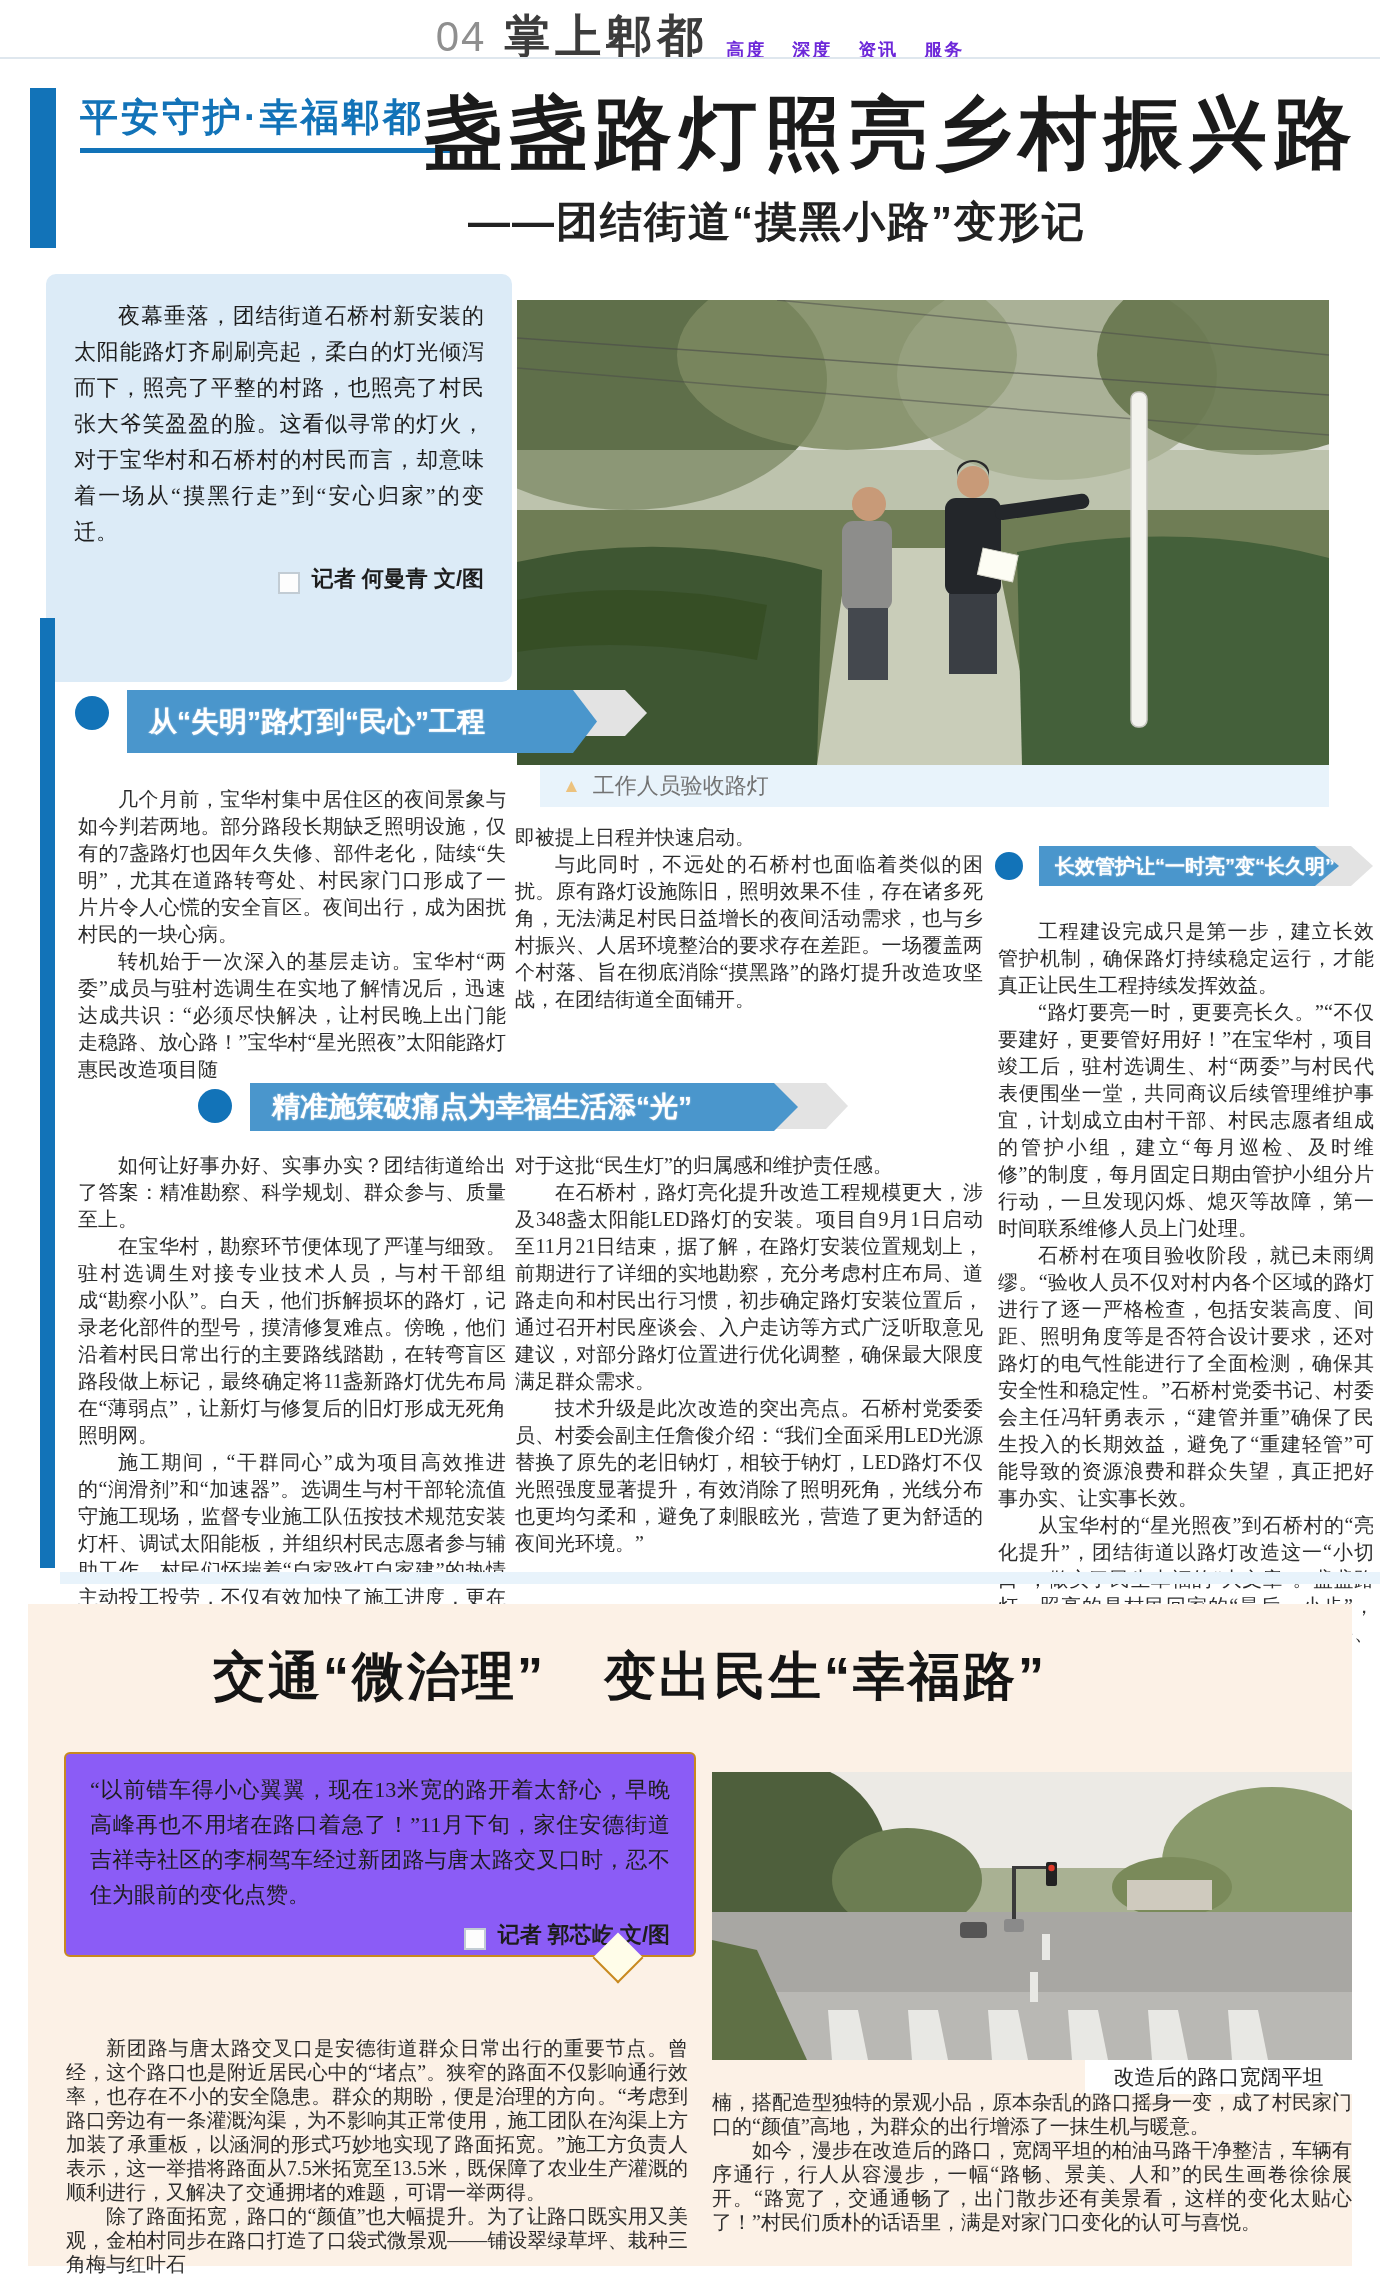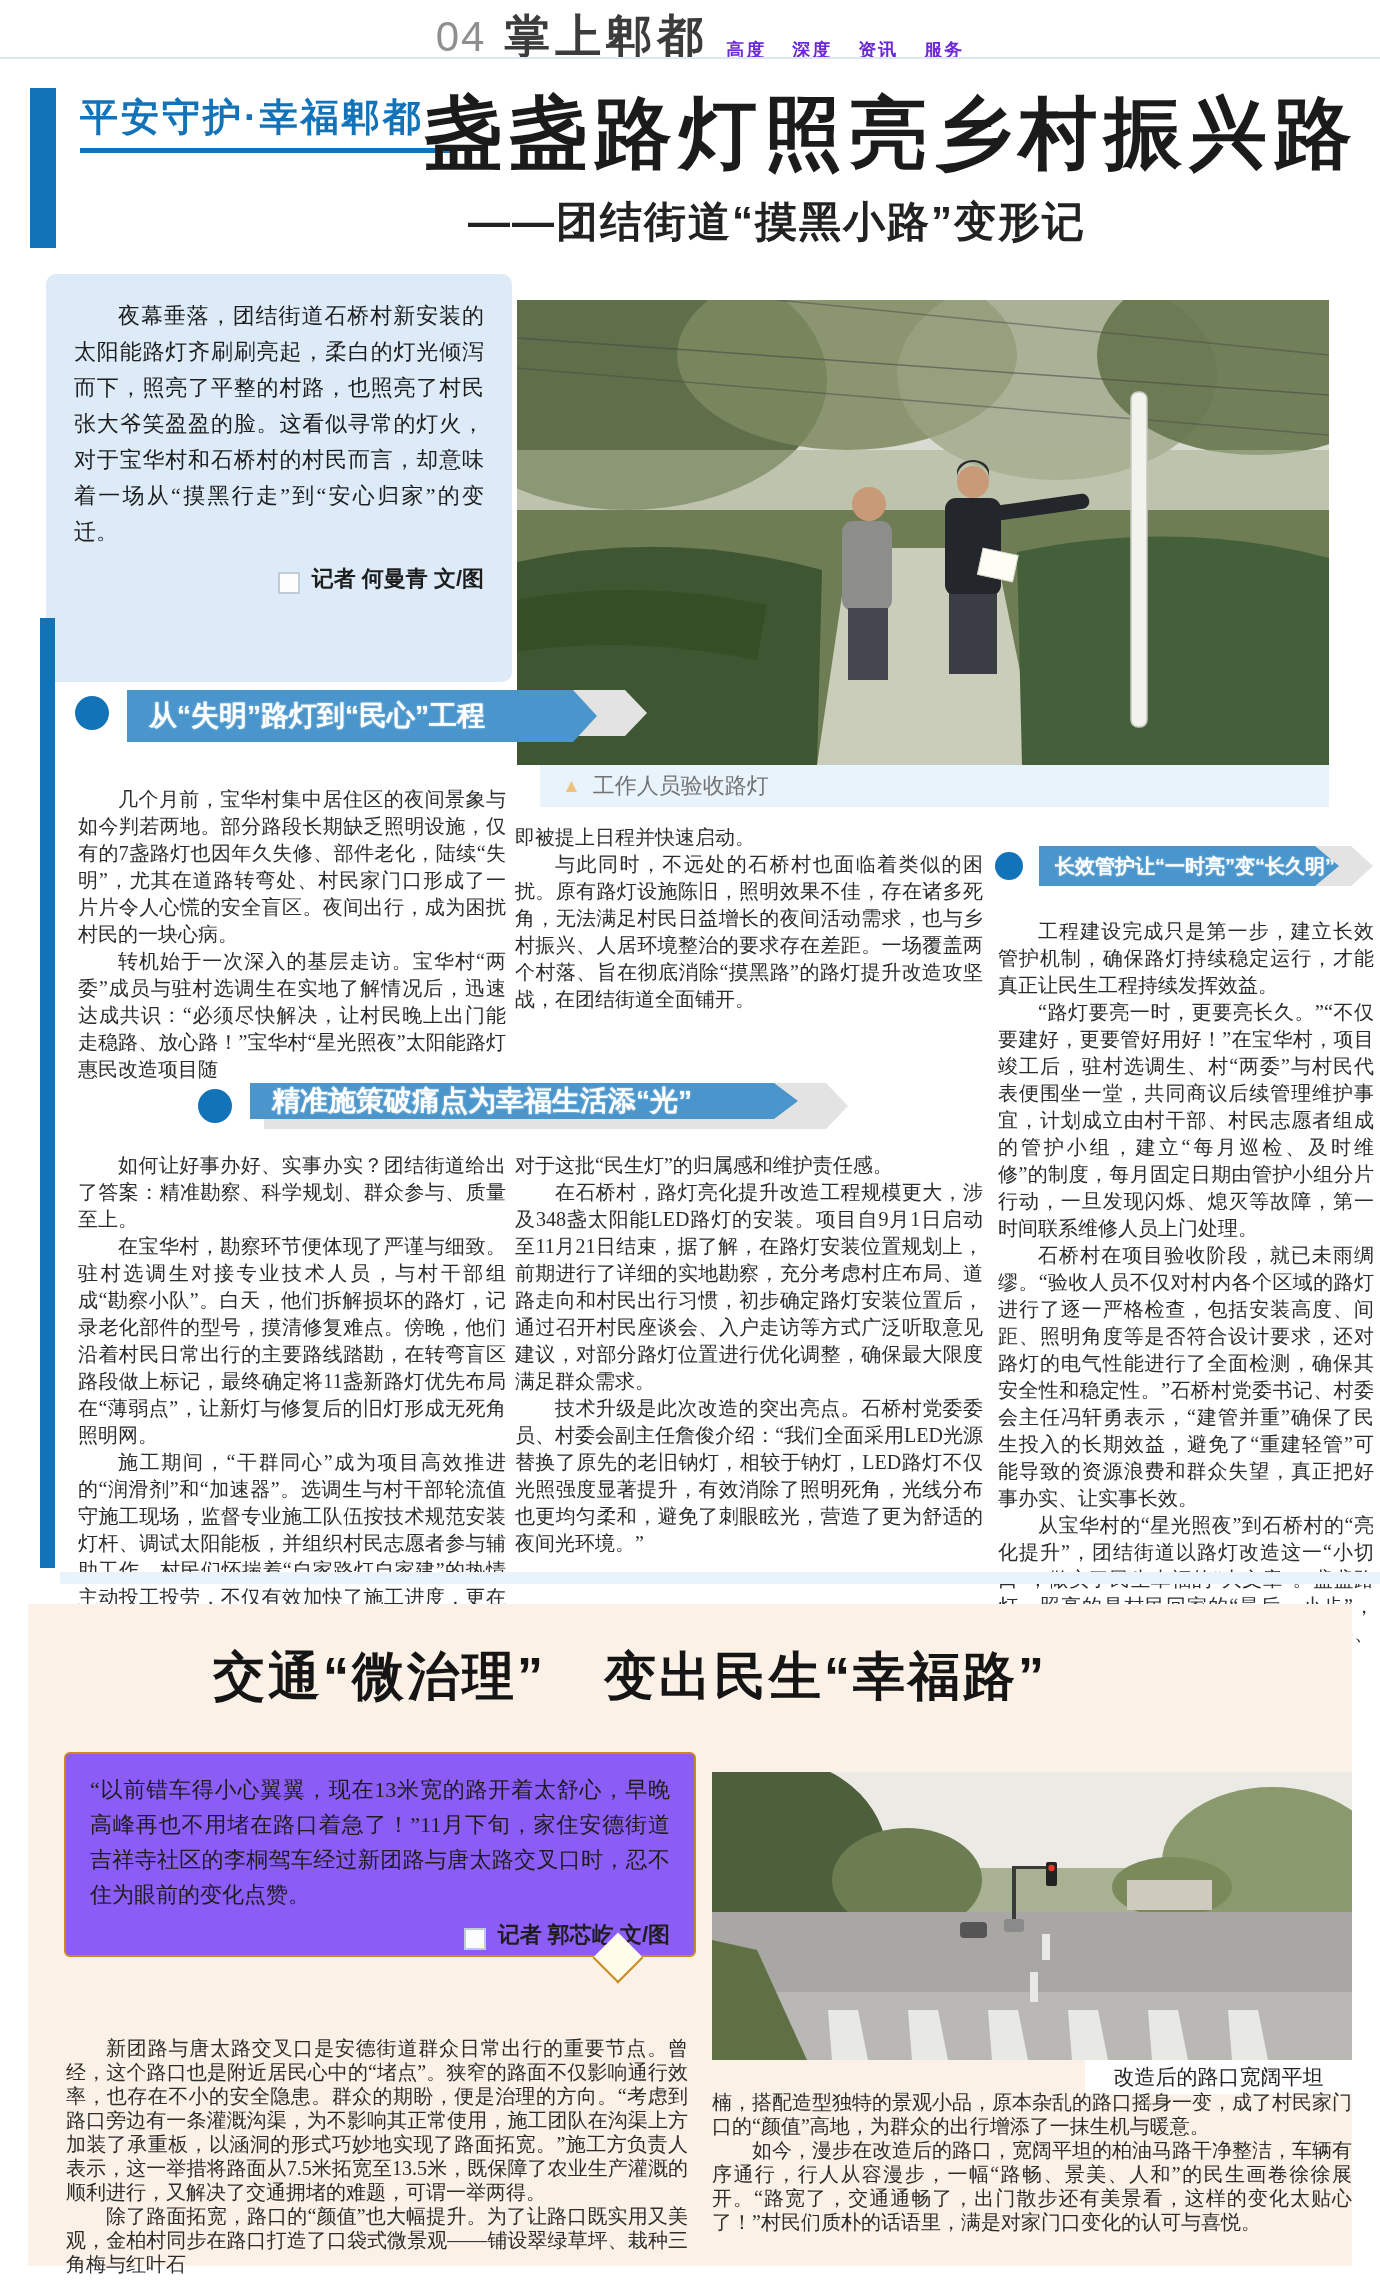--- a/index.html
+++ b/index.html
@@ -138,21 +138,21 @@
     </svg>
   </div>
   <div class="abs photo1-caption">
     <span class="cap-tri">▲</span>
     <span class="cap-text">工作人员验收路灯</span>
   </div>
 
   <div class="sec" style="left:75px;top:690px;width:600px;height:46px;">
     <span class="dot" style="left:0;top:6px;width:34px;height:34px;"></span>
     <span class="tail" style="left:66px;top:0;width:506px;height:46px;"></span>
-    <span class="banner" style="left:52px;top:0;width:470px;height:52px;padding:0 40px 0 22px;box-sizing:border-box;">
+    <span class="banner" style="left:52px;top:0;width:470px;height:63px;padding:0 40px 0 22px;box-sizing:border-box;">
       <span style="font-size:28px;">从“失明”路灯到“民心”工程</span>
     </span>
   </div>
 
   <div class="abs bodycol" style="left:78px;top:786px;width:428px;">
     <p class="ind">几个月前，宝华村集中居住区的夜间景象与如今判若两地。部分路段长期缺乏照明设施，仅有的7盏路灯也因年久失修、部件老化，陆续“失明”，尤其在道路转弯处、村民家门口形成了一片片令人心慌的安全盲区。夜间出行，成为困扰村民的一块心病。</p>
     <p class="ind">转机始于一次深入的基层走访。宝华村“两委”成员与驻村选调生在实地了解情况后，迅速达成共识：“必须尽快解决，让村民晚上出门能走稳路、放心路！”宝华村“星光照夜”太阳能路灯惠民改造项目随</p>
   </div>
   <div class="abs bodycol" style="left:515px;top:824px;width:468px;">
     <p>即被提上日程并快速启动。</p>
@@ -170,21 +170,21 @@
   <div class="abs bodycol" style="left:998px;top:918px;width:376px;">
     <p class="ind">工程建设完成只是第一步，建立长效管护机制，确保路灯持续稳定运行，才能真正让民生工程持续发挥效益。</p>
     <p class="ind">“路灯要亮一时，更要亮长久。”“不仅要建好，更要管好用好！”在宝华村，项目竣工后，驻村选调生、村“两委”与村民代表便围坐一堂，共同商议后续管理维护事宜，计划成立由村干部、村民志愿者组成的管护小组，建立“每月巡检、及时维修”的制度，每月固定日期由管护小组分片行动，一旦发现闪烁、熄灭等故障，第一时间联系维修人员上门处理。</p>
     <p class="ind">石桥村在项目验收阶段，就已未雨绸缪。“验收人员不仅对村内各个区域的路灯进行了逐一严格检查，包括安装高度、间距、照明角度等是否符合设计要求，还对路灯的电气性能进行了全面检测，确保其安全性和稳定性。”石桥村党委书记、村委会主任冯轩勇表示，“建管并重”确保了民生投入的长期效益，避免了“重建轻管”可能导致的资源浪费和群众失望，真正把好事办实、让实事长效。</p>
     <p class="ind">从宝华村的“星光照夜”到石桥村的“亮化提升”，团结街道以路灯改造这一“小切口”，做实了民生幸福的“大文章”。盏盏路灯，照亮的是村民回家的“最后一小步”，却是提升基层治理效能、推动乡村振兴、温暖百姓民心的“一大步”。</p>
   </div>
 
   <div class="sec" style="left:198px;top:1083px;width:650px;height:46px;">
     <span class="dot" style="left:0;top:6px;width:34px;height:34px;"></span>
     <span class="tail" style="left:66px;top:0;width:584px;height:46px;"></span>
-    <span class="banner" style="left:52px;top:0;width:548px;height:36px;padding:0 40px 0 22px;box-sizing:border-box;">
+    <span class="banner" style="left:52px;top:0;width:548px;height:48px;padding:0 40px 0 22px;box-sizing:border-box;">
       <span style="font-size:28px;">精准施策破痛点为幸福生活添“光”</span>
     </span>
   </div>
 
   <div class="abs bodycol" style="left:78px;top:1152px;width:428px;">
     <p class="ind">如何让好事办好、实事办实？团结街道给出了答案：精准勘察、科学规划、群众参与、质量至上。</p>
     <p class="ind">在宝华村，勘察环节便体现了严谨与细致。驻村选调生对接专业技术人员，与村干部组成“勘察小队”。白天，他们拆解损坏的路灯，记录老化部件的型号，摸清修复难点。傍晚，他们沿着村民日常出行的主要路线踏勘，在转弯盲区路段做上标记，最终确定将11盏新路灯优先布局在“薄弱点”，让新灯与修复后的旧灯形成无死角照明网。</p>
     <p class="ind">施工期间，“干群同心”成为项目高效推进的“润滑剂”和“加速器”。选调生与村干部轮流值守施工现场，监督专业施工队伍按技术规范安装灯杆、调试太阳能板，并组织村民志愿者参与辅助工作。村民们怀揣着“自家路灯自家建”的热情主动投工投劳，不仅有效加快了施工进度，更在共同劳动中增强了</p>
   </div>
   <div class="abs bodycol" style="left:515px;top:1152px;width:468px;">

